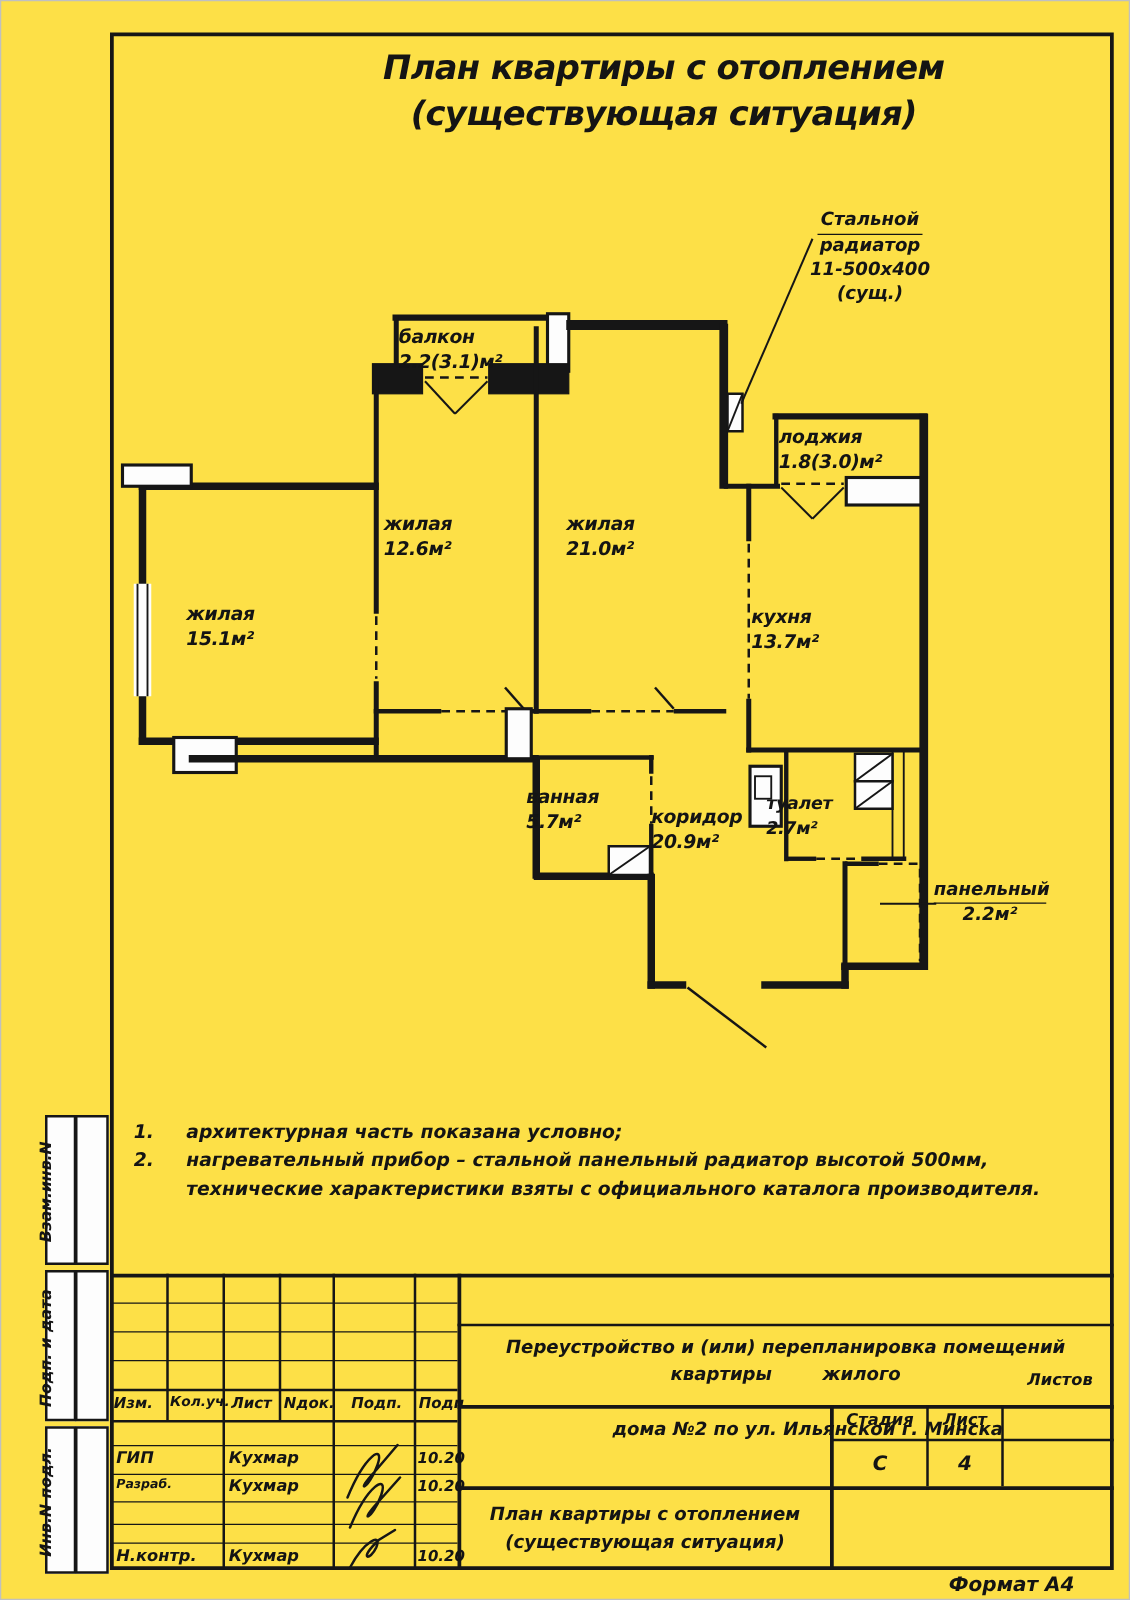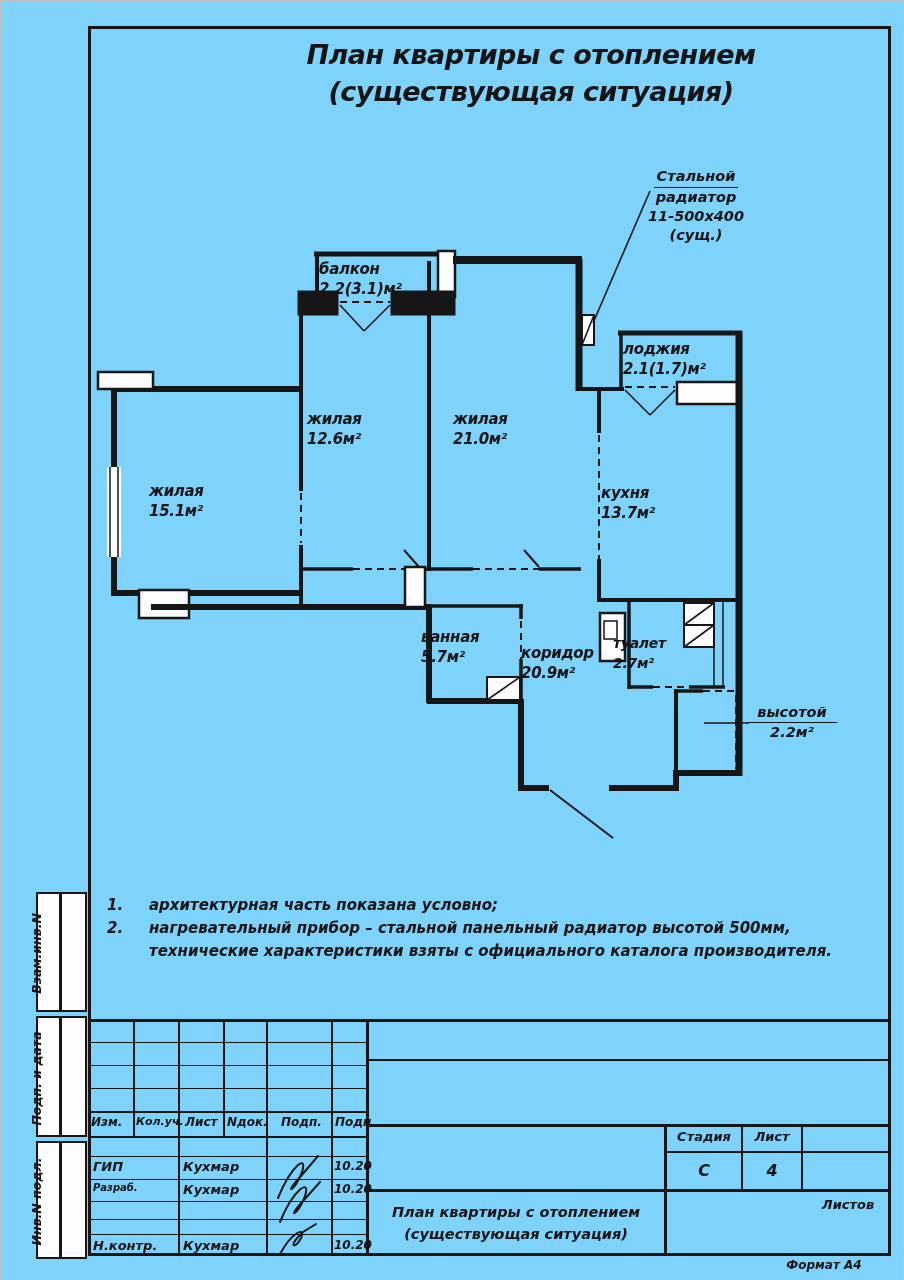--- a/index.html
+++ b/index.html
@@ -1,18 +1,18 @@
 <!DOCTYPE html>
 <html><head>
 <meta charset="utf-8">
 <style>
   * { margin:0; padding:0; box-sizing:border-box; }
   html,body { background:#e8e8e8; }
   #sheet {
-    position:relative; width:904px; height:1280px; background:#7dd3fc;
+    position:relative; width:904px; height:1280px; background:#fde047;
     font-family:"DejaVu Sans","Liberation Sans",sans-serif;
     color:#141414; overflow:hidden;
     border:1px solid #c0c0c0;
   }
   .frame { position:absolute; left:87px; top:25px; width:803px; height:1230px;
            border:3px solid #161616; }
   .it { font-style:italic; }
   .abs { position:absolute; }
   
   .sheet-title { position:absolute; left:250px; top:38px; width:560px; text-align:center;
@@ -159,21 +159,21 @@
       <line x1="703" y1="722" x2="748" y2="722" stroke-width="1.6"></line>
     </g>
   </svg>
 
   <div class="room-label" style="left:318px; top:258px; width:120px;">
     <div class="rn">балкон</div>
     <div class="ra">2.2(3.1)м²</div>
   </div>
   <div class="room-label" style="left:622px; top:338px; width:114px;">
     <div class="rn">лоджия</div>
-    <div class="ra">2.1(1.7)м²</div>
+    <div class="ra">1.8(3.0)м²</div>
   </div>
   <div class="room-label" style="left:306px; top:408px; width:120px;">
     <div class="rn">жилая</div>
     <div class="ra">12.6м²</div>
   </div>
   <div class="room-label" style="left:452px; top:408px; width:120px;">
     <div class="rn">жилая</div>
     <div class="ra">21.0м²</div>
   </div>
   <div class="room-label" style="left:148px; top:480px; width:120px;">
@@ -190,21 +190,21 @@
   </div>
   <div class="room-label" style="left:520px; top:642px; width:120px;">
     <div class="rn">коридор</div>
     <div class="ra">20.9м²</div>
   </div>
   <div class="room-label" style="left:612px; top:632px; width:104px; font-size:14px;">
     <div class="rn">туалет</div>
     <div class="ra">2.7м²</div>
   </div>
   <div class="closet-label">
-    <div class="nm">высотой</div>
+    <div class="nm">панельный</div>
     <div class="ra">2.2м²</div>
   </div>
 
   <div class="rad-note">
     <div><span class="u">Стальной</span></div>
     <div>радиатор</div>
     <div>11-500х400</div>
     <div>(сущ.)</div>
   </div>
 
@@ -277,28 +277,30 @@
   </svg>
 
   <div class="tb-line" style="left:365px; top:1058px; width:525px; height:2px;"></div>
   <div class="tb-line" style="left:365px; top:1123px; width:525px; height:3px;"></div>
   <div class="tb-line" style="left:365px; top:1188px; width:525px; height:3px;"></div>
   <div class="tb-line" style="left:663px; top:1123px; width:3px; height:132px;"></div>
   <div class="tb-line" style="left:740px; top:1123px; width:2px; height:65px;"></div>
   <div class="tb-line" style="left:800px; top:1123px; width:2px; height:65px;"></div>
   <div class="tb-line" style="left:663px; top:1150px; width:227px; height:2px;"></div>
 
+  <div class="tb-text it pre center" style="left:370px; top:1066px; width:515px; font-size:14.5px; line-height:22px; white-space:pre-wrap;"><span class="pre">Переустройство и (или) перепланировка помещений квартиры        жилого</span><br>
+       <span>дома №2 по ул. Ильянской г. Минска</span></div>
 
   <div class="tb-text it center" style="left:666px; top:1128px; width:74px; font-size:13px;">Стадия</div>
   <div class="tb-text it center" style="left:742px; top:1128px; width:58px; font-size:13px;">Лист</div>
-  <div class="tb-text it center" style="left:802px; top:1196px; width:90px; font-size:13px;">Листов</div>
+  <div class="tb-text it center" style="left:802px; top:1096px; width:90px; font-size:13px;">Листов</div>
   <div class="tb-text it center" style="left:666px; top:1160px; width:74px; font-size:16px;">С</div>
   <div class="tb-text it center" style="left:742px; top:1160px; width:58px; font-size:16px;">4</div>
   <div class="tb-text it center" style="left:802px; top:1160px; width:88px; font-size:16px;"></div>
 
   <div class="tb-text it center" style="left:370px; top:1200px; width:290px; font-size:14.5px; line-height:22px; white-space:normal;">
     <span>План квартиры с отоплением</span><br>
     <span>(существующая ситуация)</span>
   </div>
 
 
-  <div class="tb-text it" style="left:758px; top:1257px; width:130px; font-size:12px; text-align:center;">Формат А4</div>
+  <div class="tb-text it" style="left:758px; top:1257px; width:130px; font-size:16px; text-align:left;">Формат А4</div>
 </div>
 
 </body></html>

